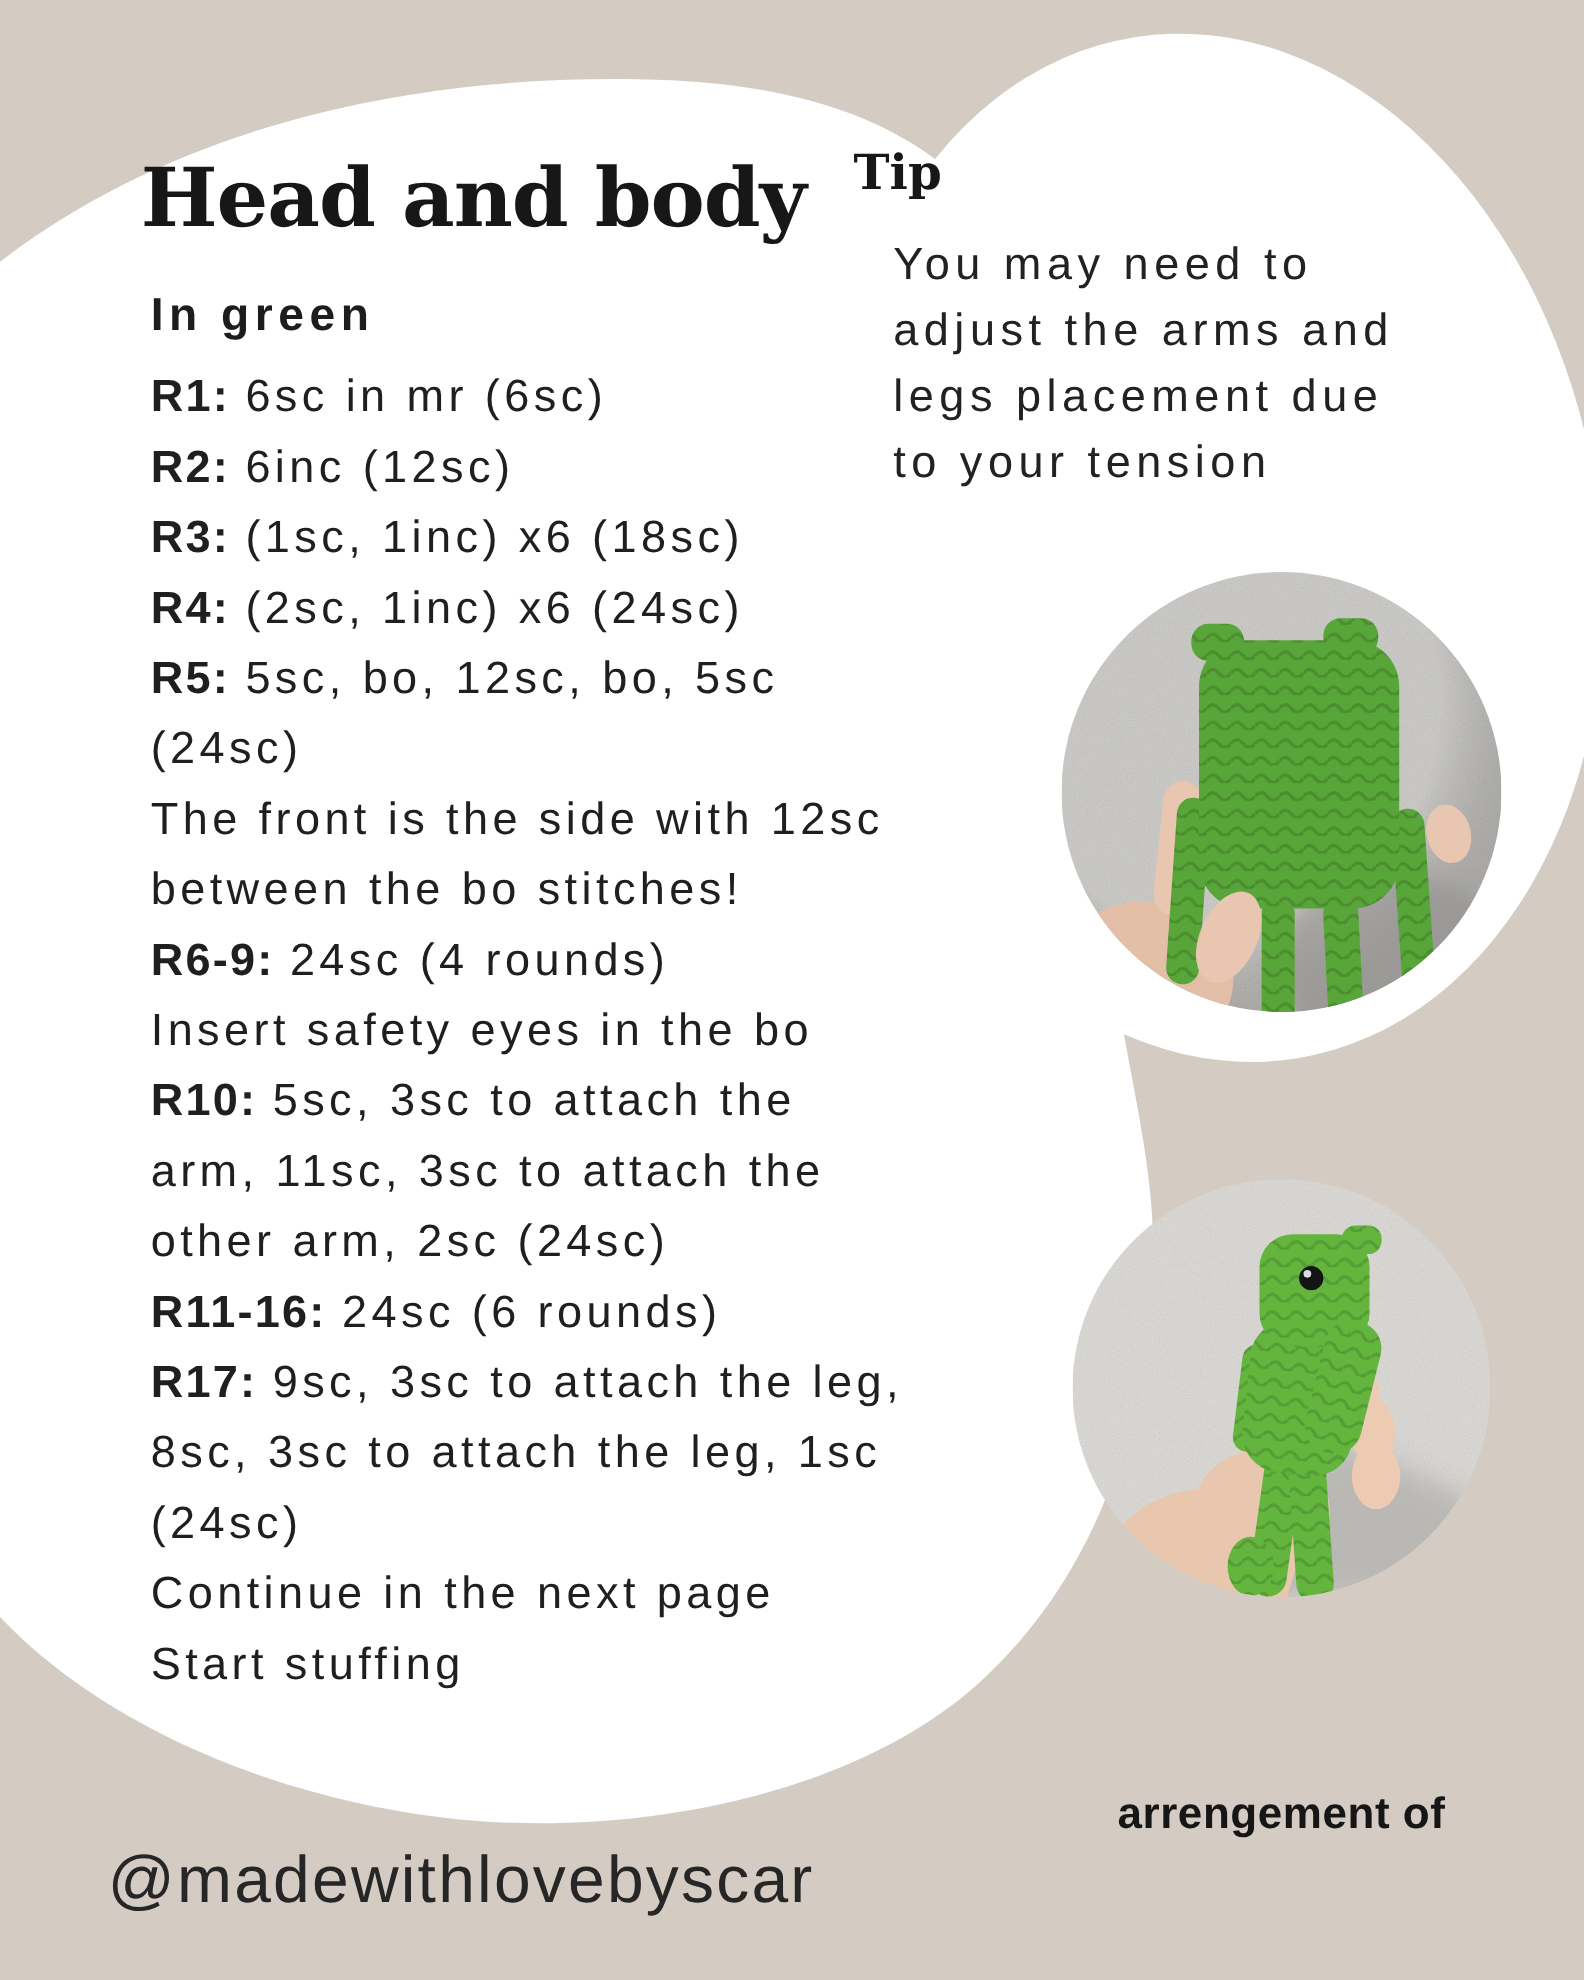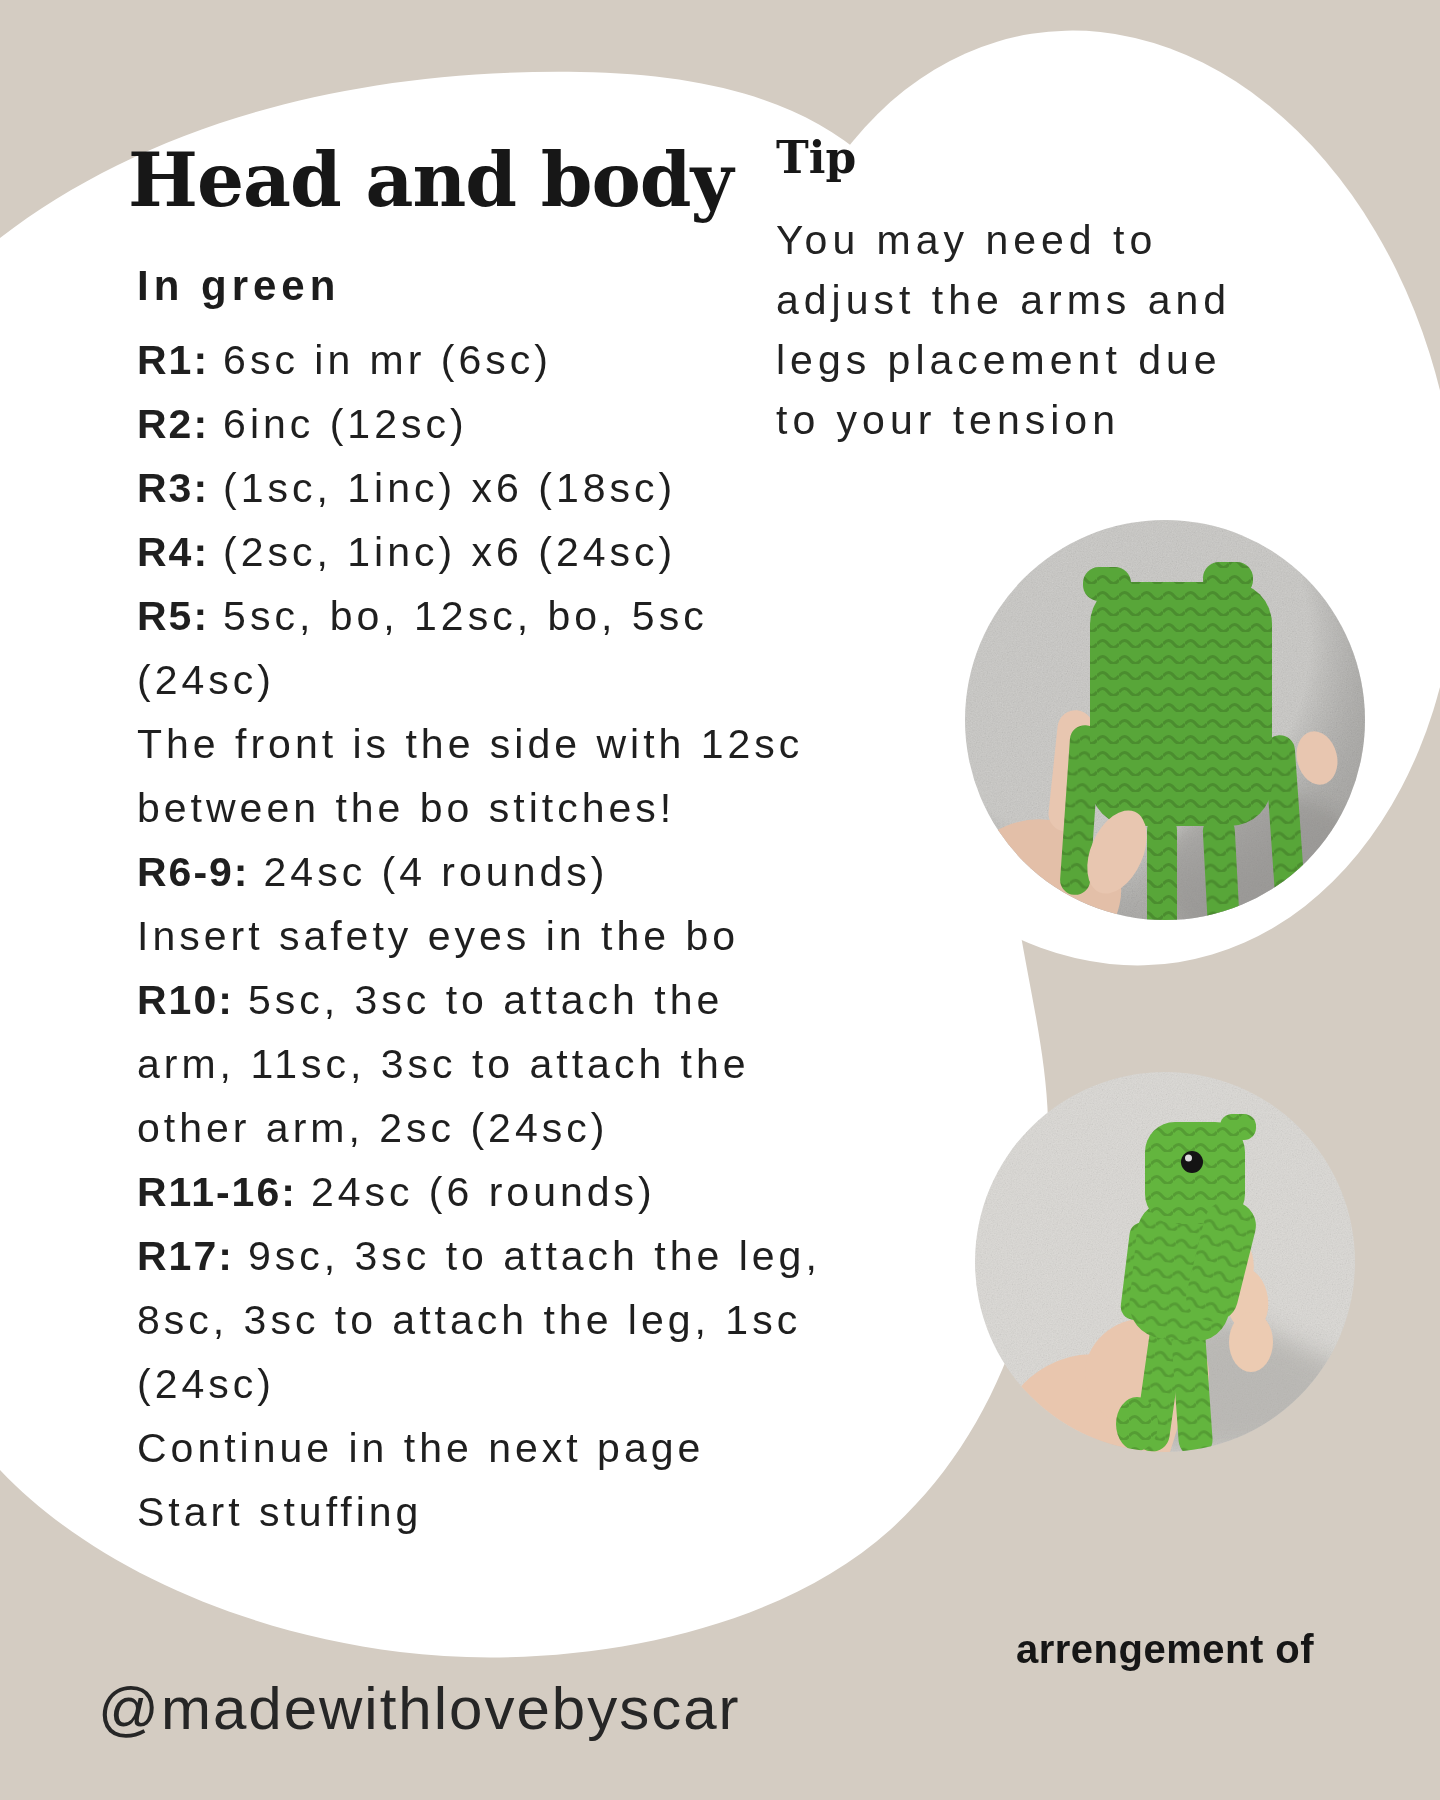--- a/index.html
+++ b/index.html
@@ -29,21 +29,21 @@
   }
   .pline{white-space:nowrap;}
   .plabel{font-weight:700;letter-spacing:2px;margin-right:14px;}
   .plabel:empty{display:none;}
   .tip-title{
     position:absolute;left:776px;top:132px;
     font-family:"DejaVu Serif","Liberation Serif",serif;
     font-weight:700;font-size:44px;color:#171717;
   }
   .tip-lines{
-    position:absolute;left:776px;top:210px;
+    position:absolute;left:812px;top:210px;
     font-size:41px;letter-spacing:5px;line-height:60px;color:#222;
   }
   .tip-line{white-space:nowrap;}
   .caption{
     position:absolute;left:975px;top:1620px;width:380px;text-align:center;
     font-weight:700;font-size:40px;line-height:58px;letter-spacing:0.5px;color:#161616;
   }
   .handle{
     position:absolute;left:98px;top:1674px;
     font-size:60px;letter-spacing:2px;color:#262626;white-space:nowrap;

